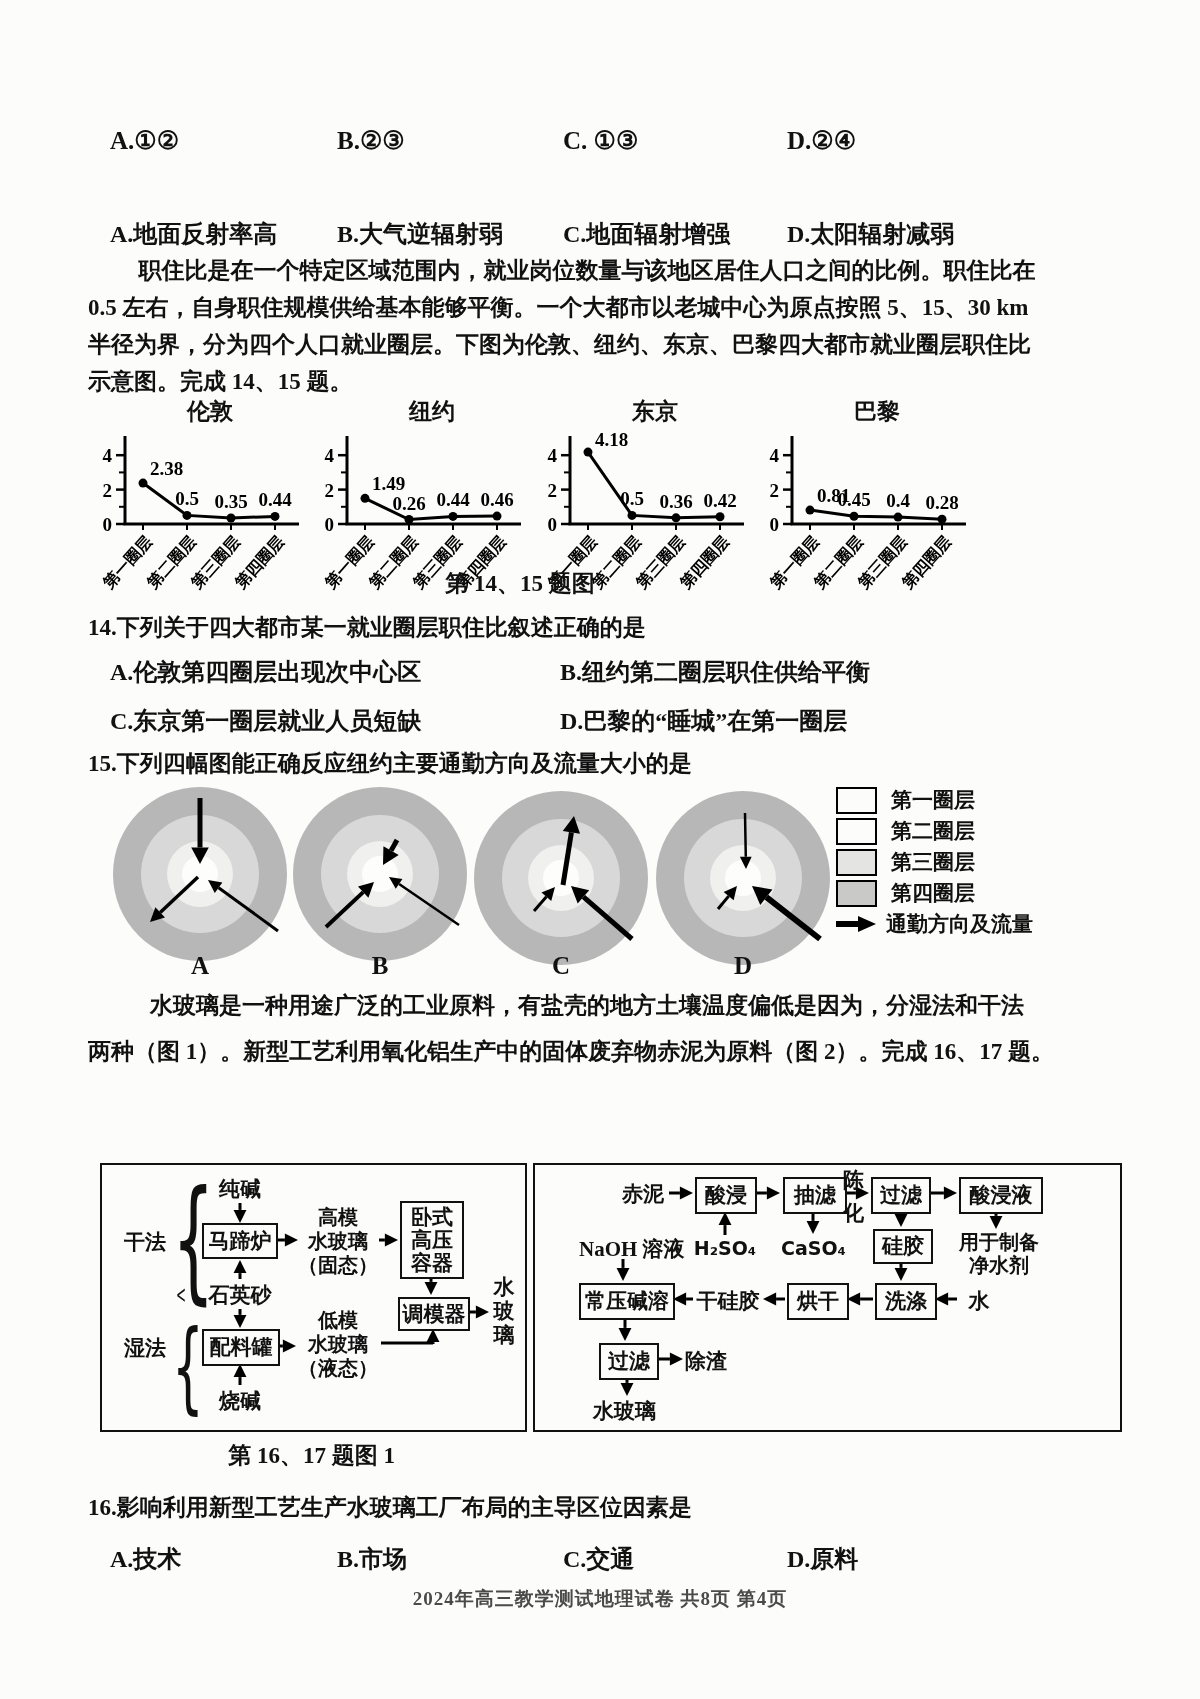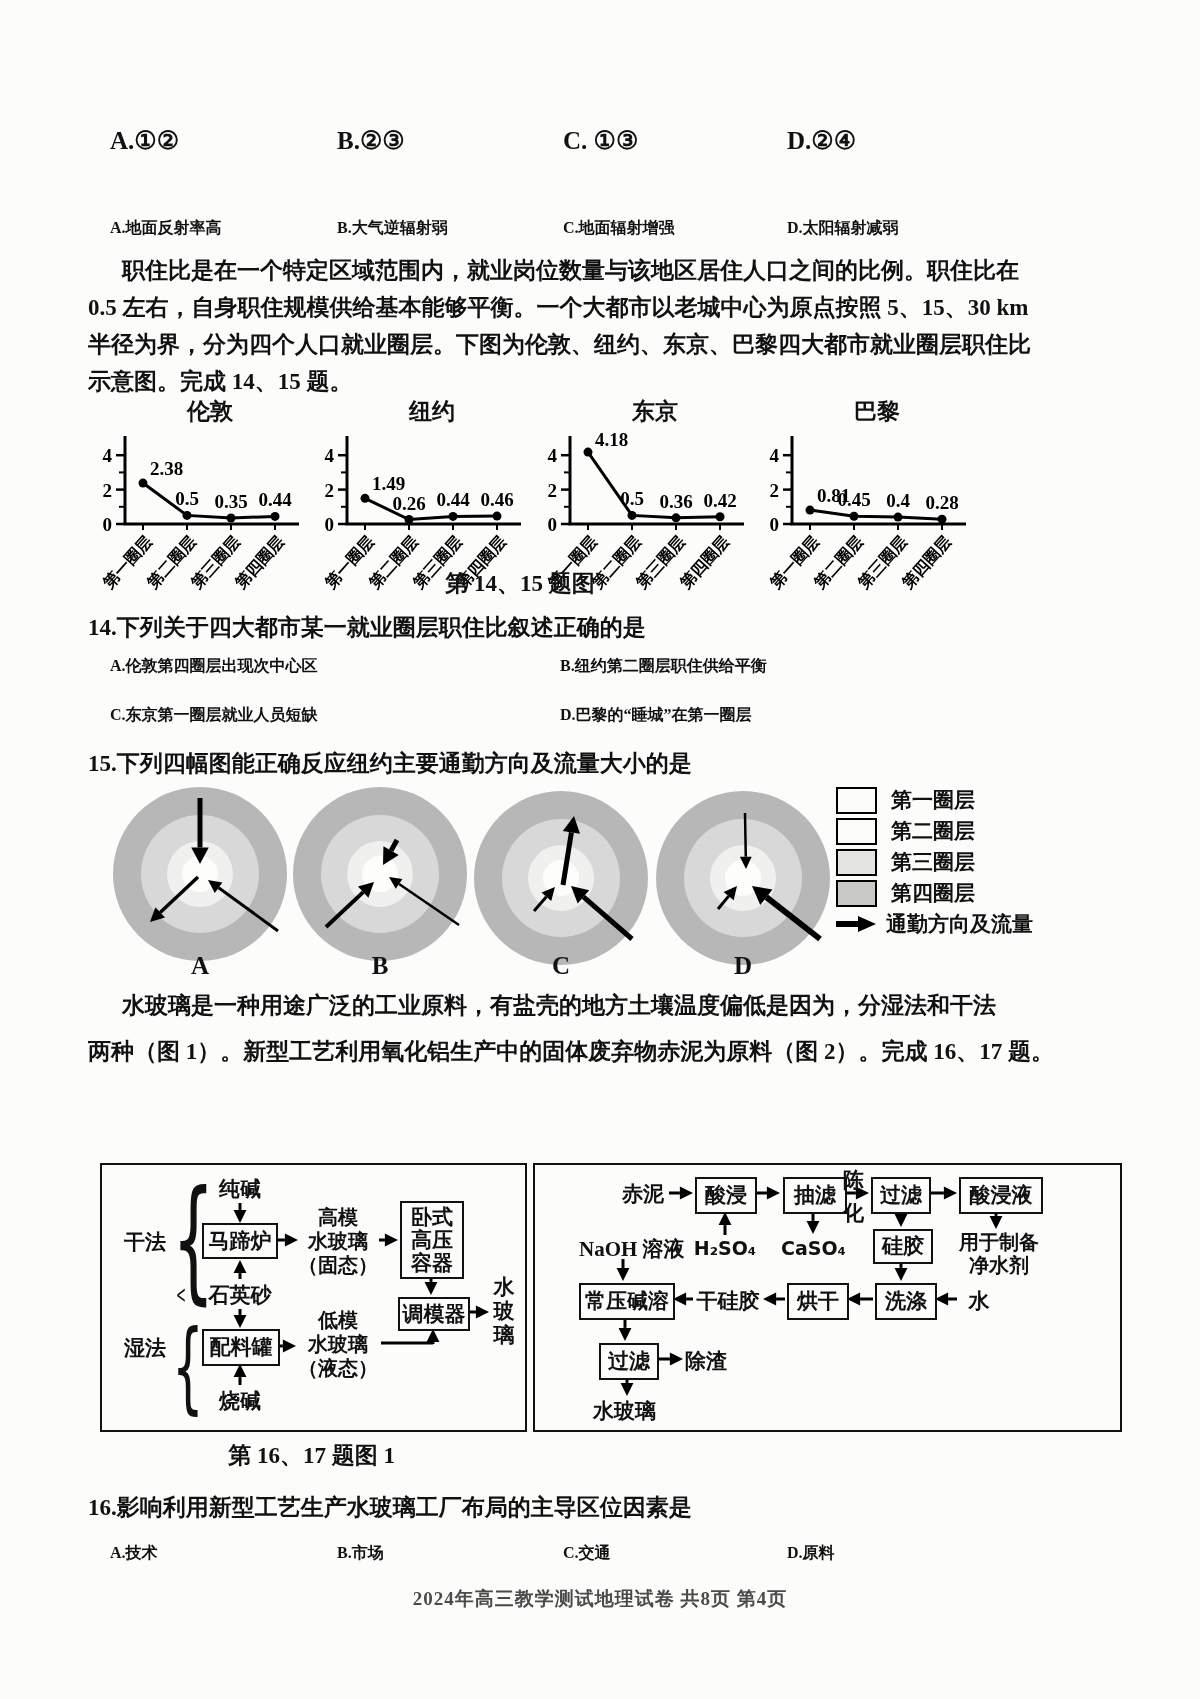--- a/index.html
+++ b/index.html
@@ -1,22 +1,22 @@
 <!DOCTYPE html>
 <html><head>
 <meta charset="utf-8">
 <style>
   html,body{margin:0;padding:0;background:#e9e9e9;}
   .page{position:relative;width:1200px;height:1699px;background:#fcfcfb;color:#111;
         font-family:"Liberation Serif","DejaVu Serif",serif;overflow:hidden;}
   .abs{position:absolute;}
   .stem{position:absolute;font-weight:700;font-size:23px;white-space:nowrap;}
-  .opt{position:absolute;font-weight:700;font-size:16px;white-space:nowrap;}
+  .opt{position:absolute;font-weight:700;font-size:24px;white-space:nowrap;}
   .pline{position:absolute;font-weight:700;font-size:23px;width:930px;white-space:nowrap;}
-  .indent{padding-left:34px;}
+  .indent{padding-left:34px;text-align:center;}
   .caption{position:absolute;font-weight:700;font-size:23px;text-align:center;}
   .chart{position:absolute;width:230px;}
   .chart-title{text-align:center;font-weight:700;font-size:23px;padding-left:20px;height:28px;}
   .ring-letter{position:absolute;font-weight:700;font-size:25px;width:28px;text-align:center;}
   .legend-item{position:absolute;display:flex;align-items:center;}
   .legend-swatch{width:37px;height:23px;border:2px solid #000;margin-right:14px;}
   .legend-label{font-weight:700;font-size:21px;white-space:nowrap;}
   .fbox{position:absolute;border:2.5px solid #111;}
   .fsvg{position:absolute;left:0;top:0;}
   .node{position:absolute;border:2px solid #111;display:flex;align-items:center;justify-content:center;

